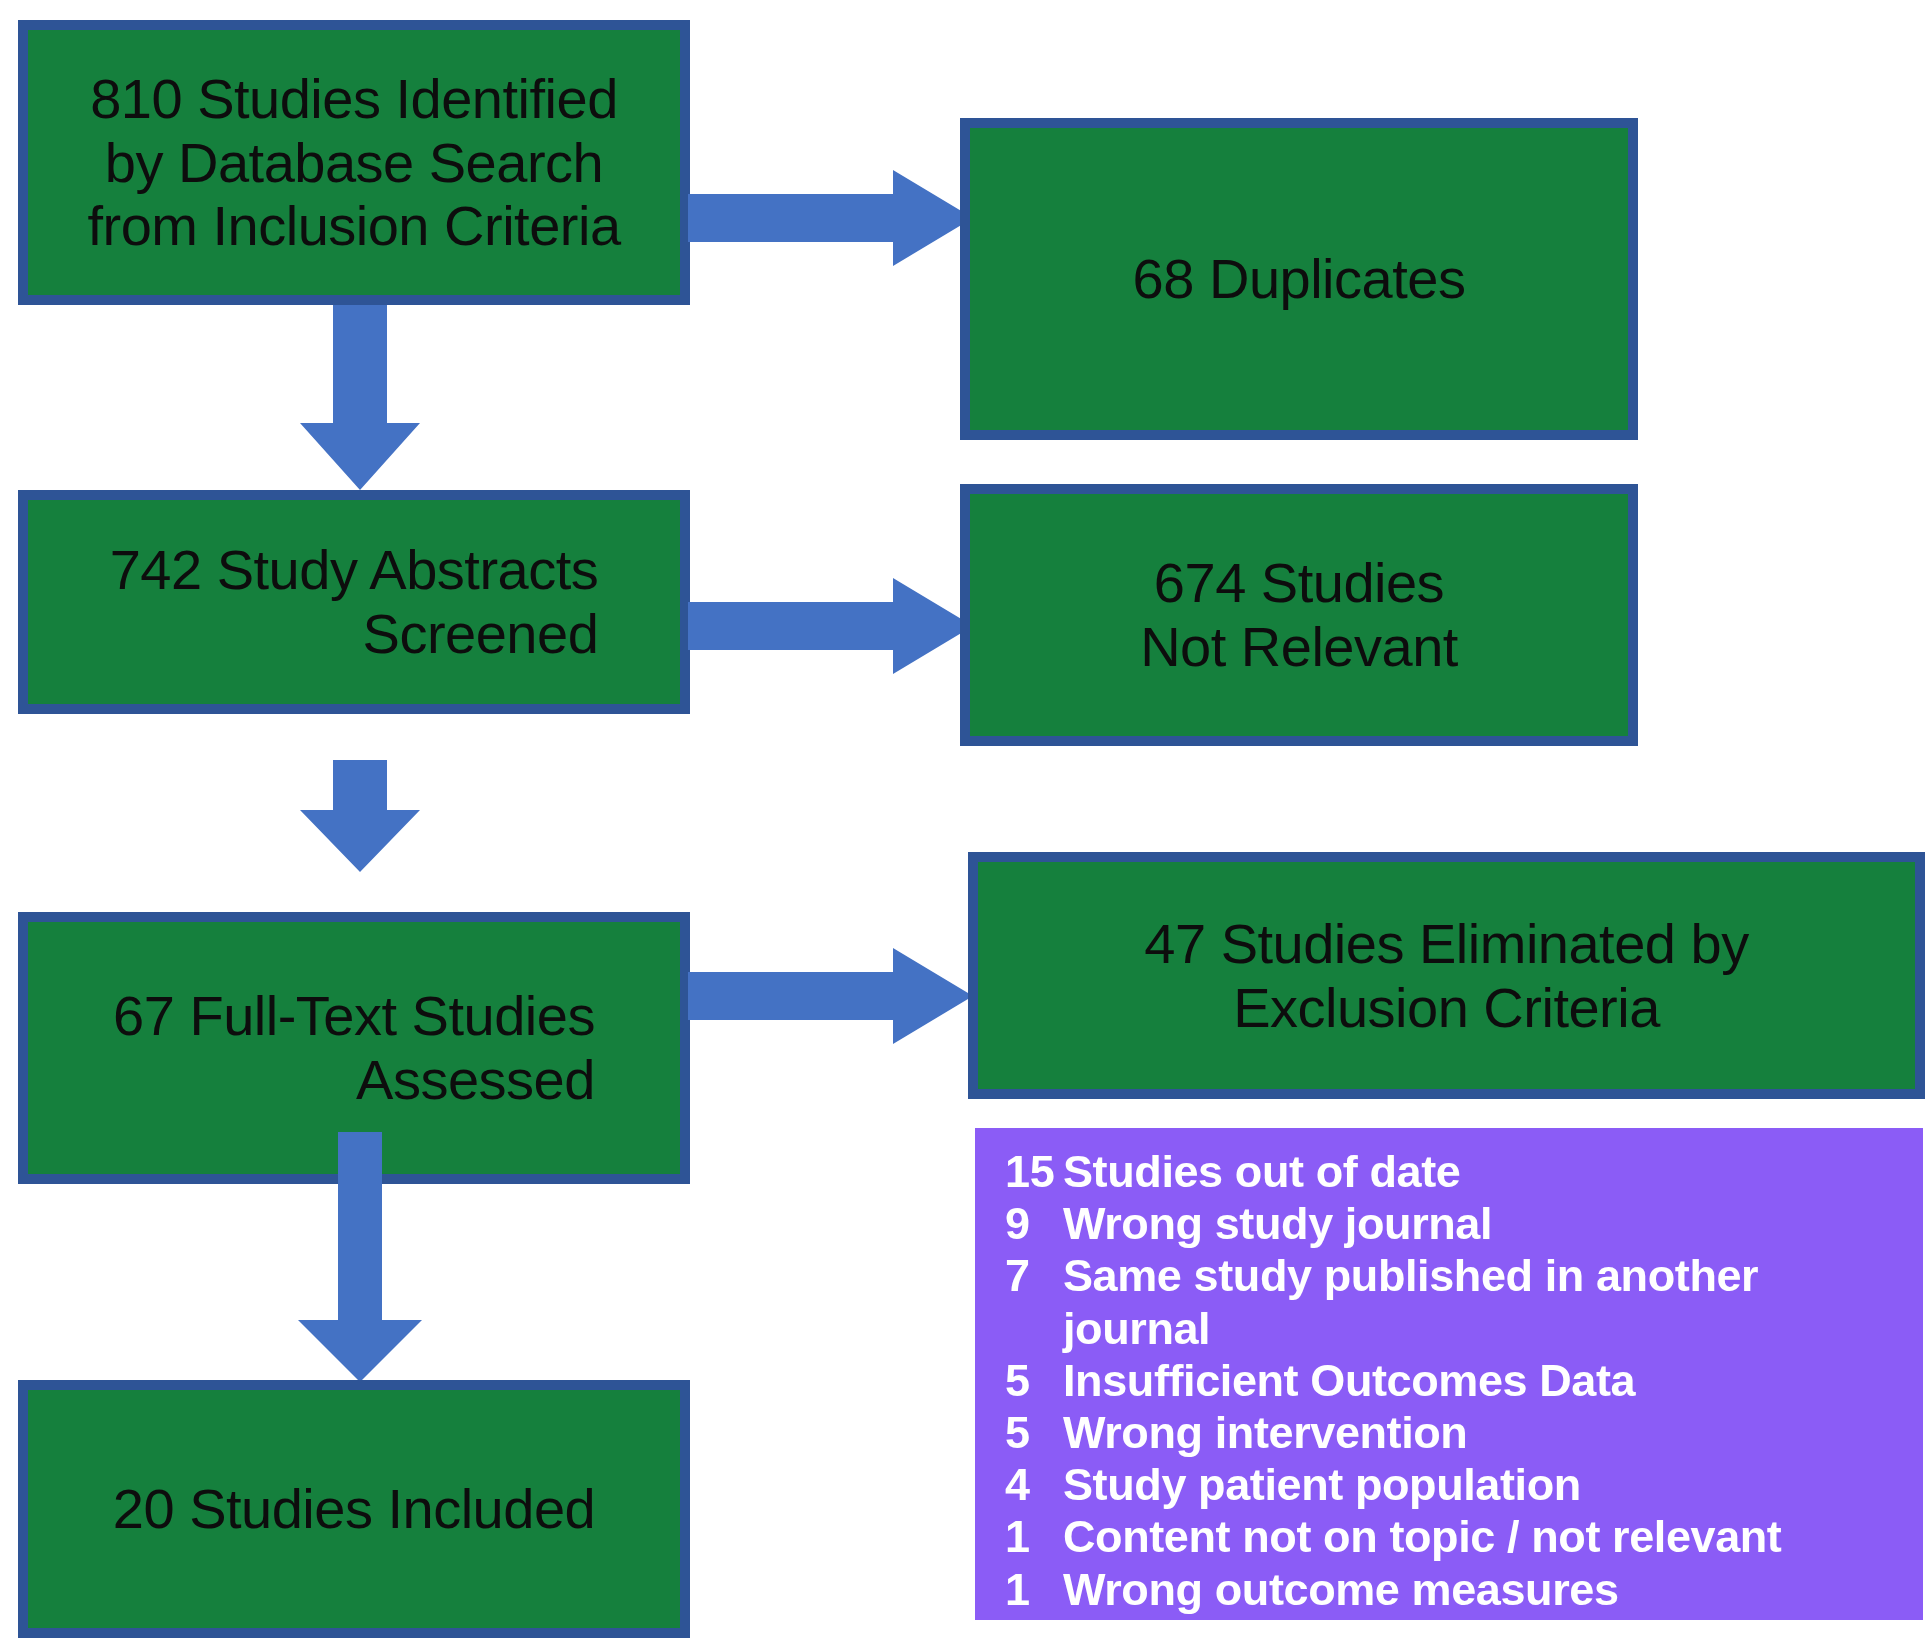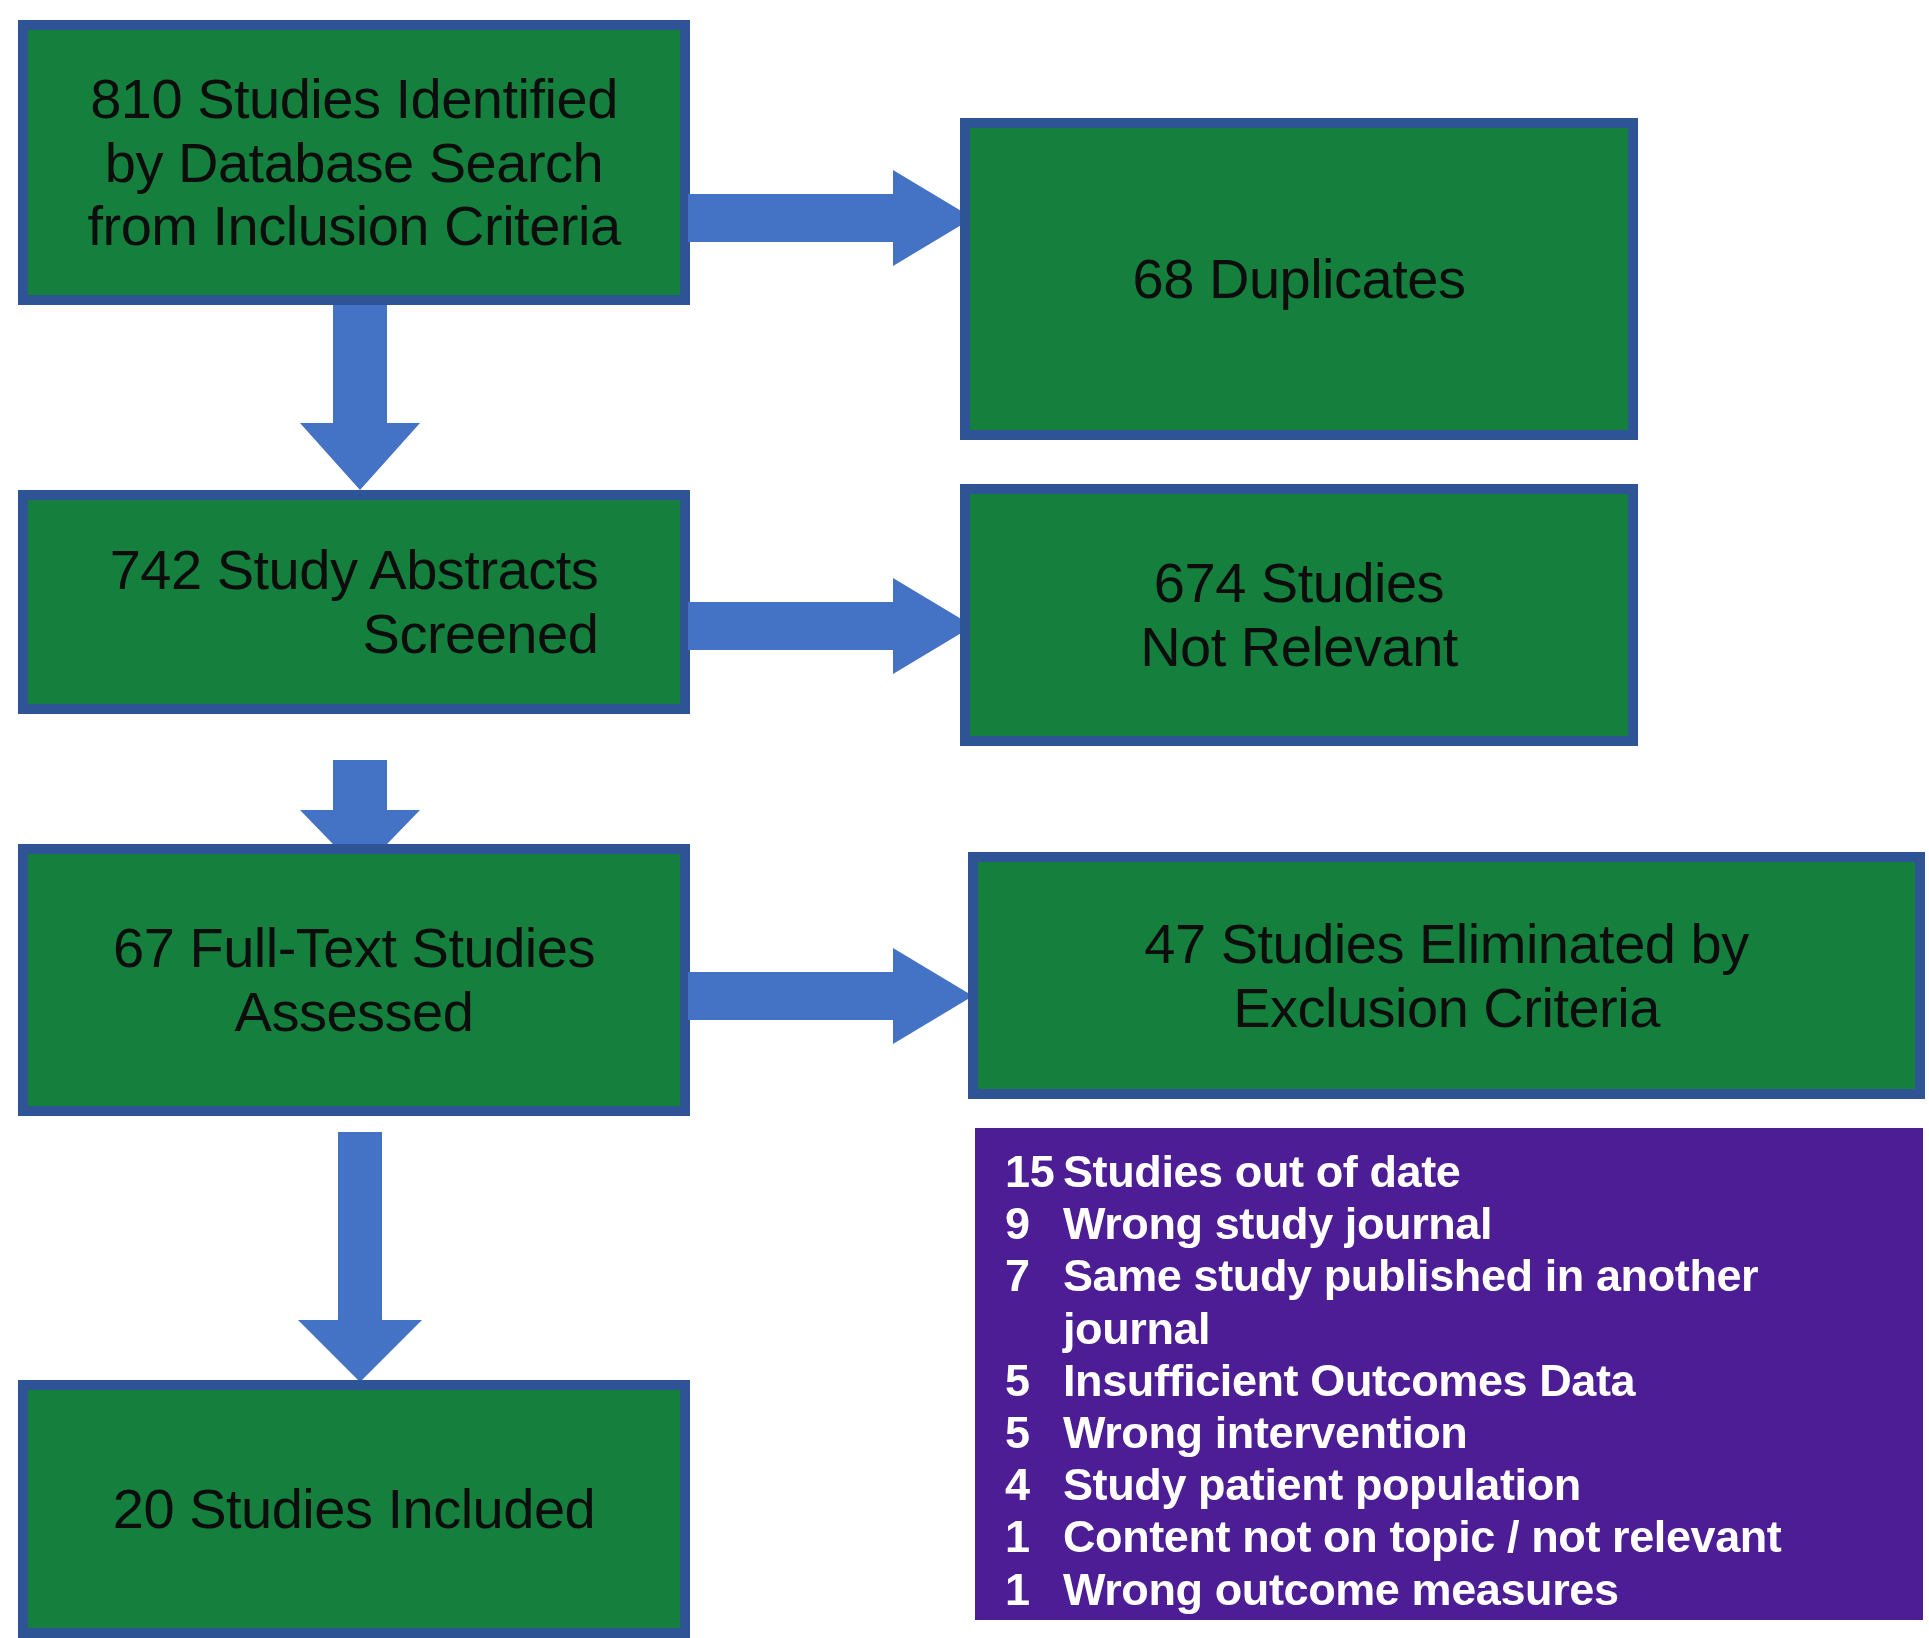--- a/index.html
+++ b/index.html
@@ -43,21 +43,21 @@
   .arrow svg {
     display: block;
     width: 100%;
     height: 100%;
     overflow: visible;
   }
   
   #exclusion-panel {
     position: absolute;
     box-sizing: border-box;
-    background: #4c1d95;
+    background: #8b5cf6;
     padding: 18px 26px 14px 30px;
   }
   .reason-row {
     display: flex;
     align-items: baseline;
     color: #ffffff;
     font-family: "Liberation Sans", sans-serif;
     font-weight: bold;
     font-size: 45px;
     line-height: 1.16;
@@ -115,21 +115,21 @@
     <span class="node-text">674 Studies
 Not Relevant</span>
   </div>
 
   <div class="arrow" style="left:300px; top:760px; width:120px; height:112px;">
     <svg viewBox="0 0 120 112" preserveAspectRatio="none" aria-hidden="true">
       <polygon points="33,0 87,0 87,50 120,50 60,112 0,50 33,50" fill="#4472C4"></polygon>
     </svg>
   </div>
 
-  <div class="node-box" style="left:18px; top:844px; width:672px; height:272px;">
+  <div class="node-box" style="left:18px; top:912px; width:672px; height:272px;text-align:right;">
     <span class="node-text">67 Full-Text Studies
 Assessed</span>
   </div>
 
   <div class="arrow" style="left:688px; top:948px; width:285px; height:96px;">
     <svg viewBox="0 0 285 96" preserveAspectRatio="none" aria-hidden="true">
       <polygon points="0,24 205,24 205,0 285,48 205,96 205,72 0,72" fill="#4472C4"></polygon>
     </svg>
   </div>
 

